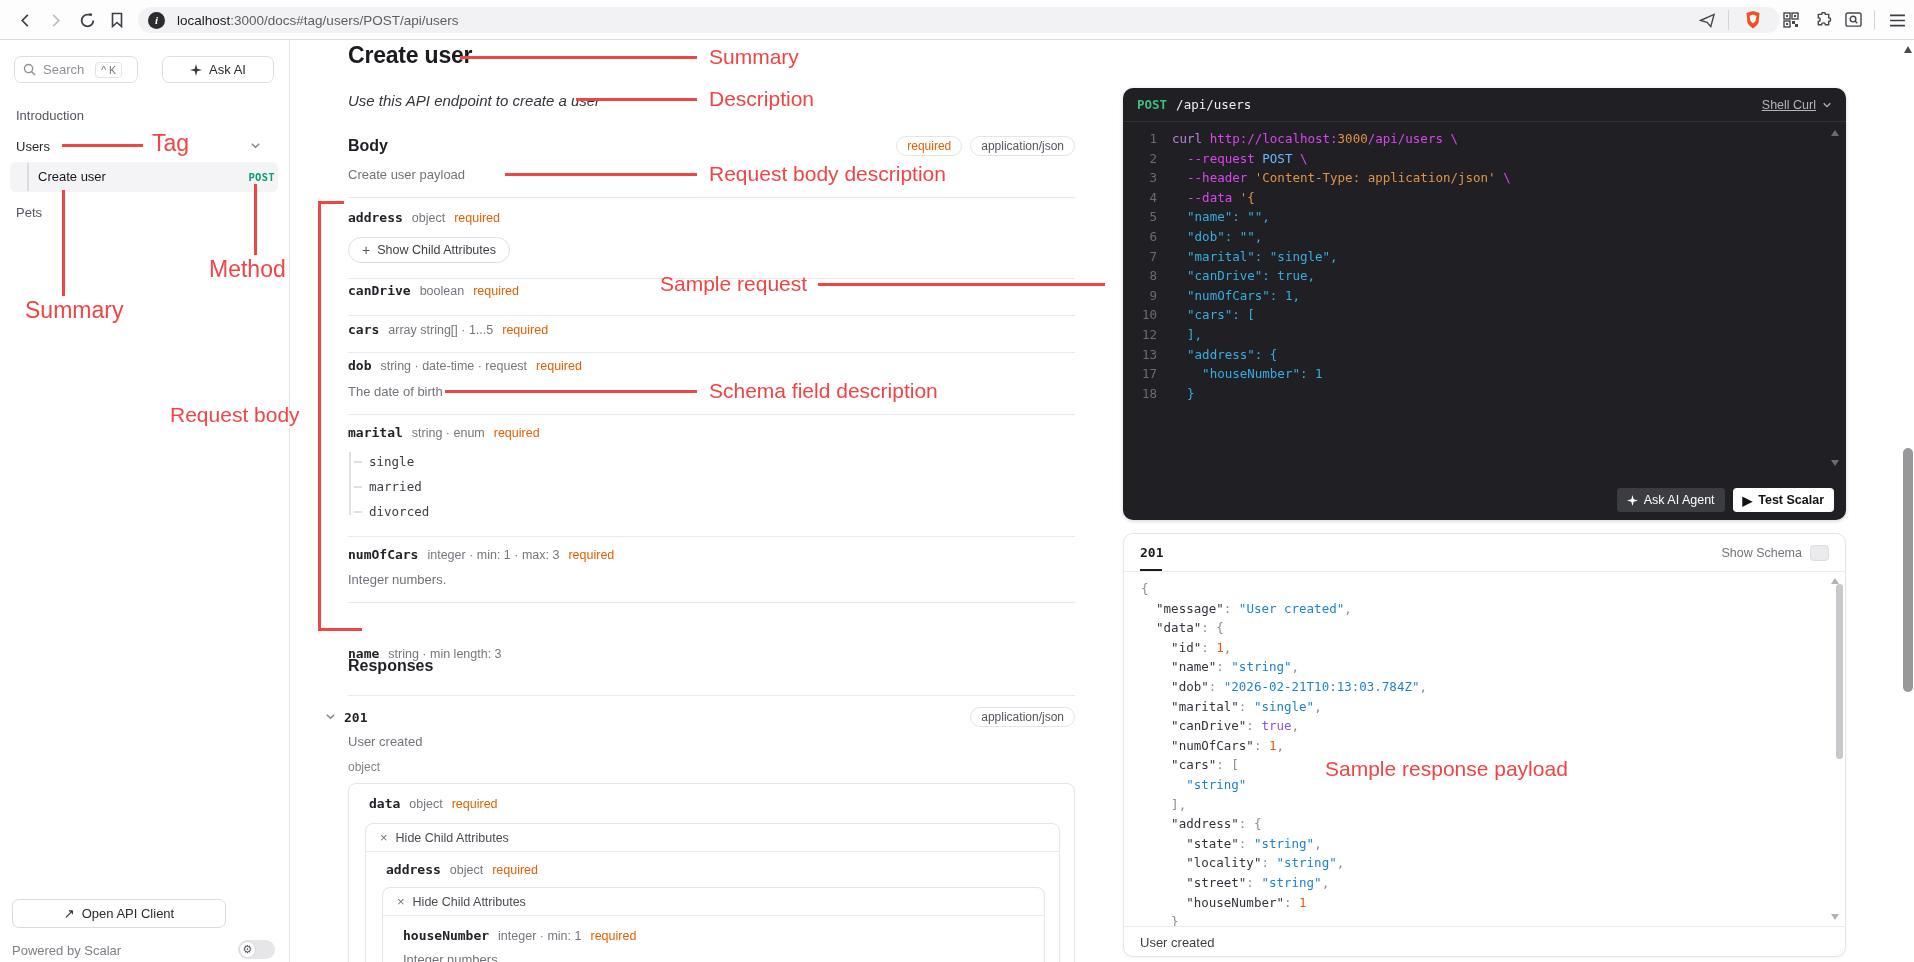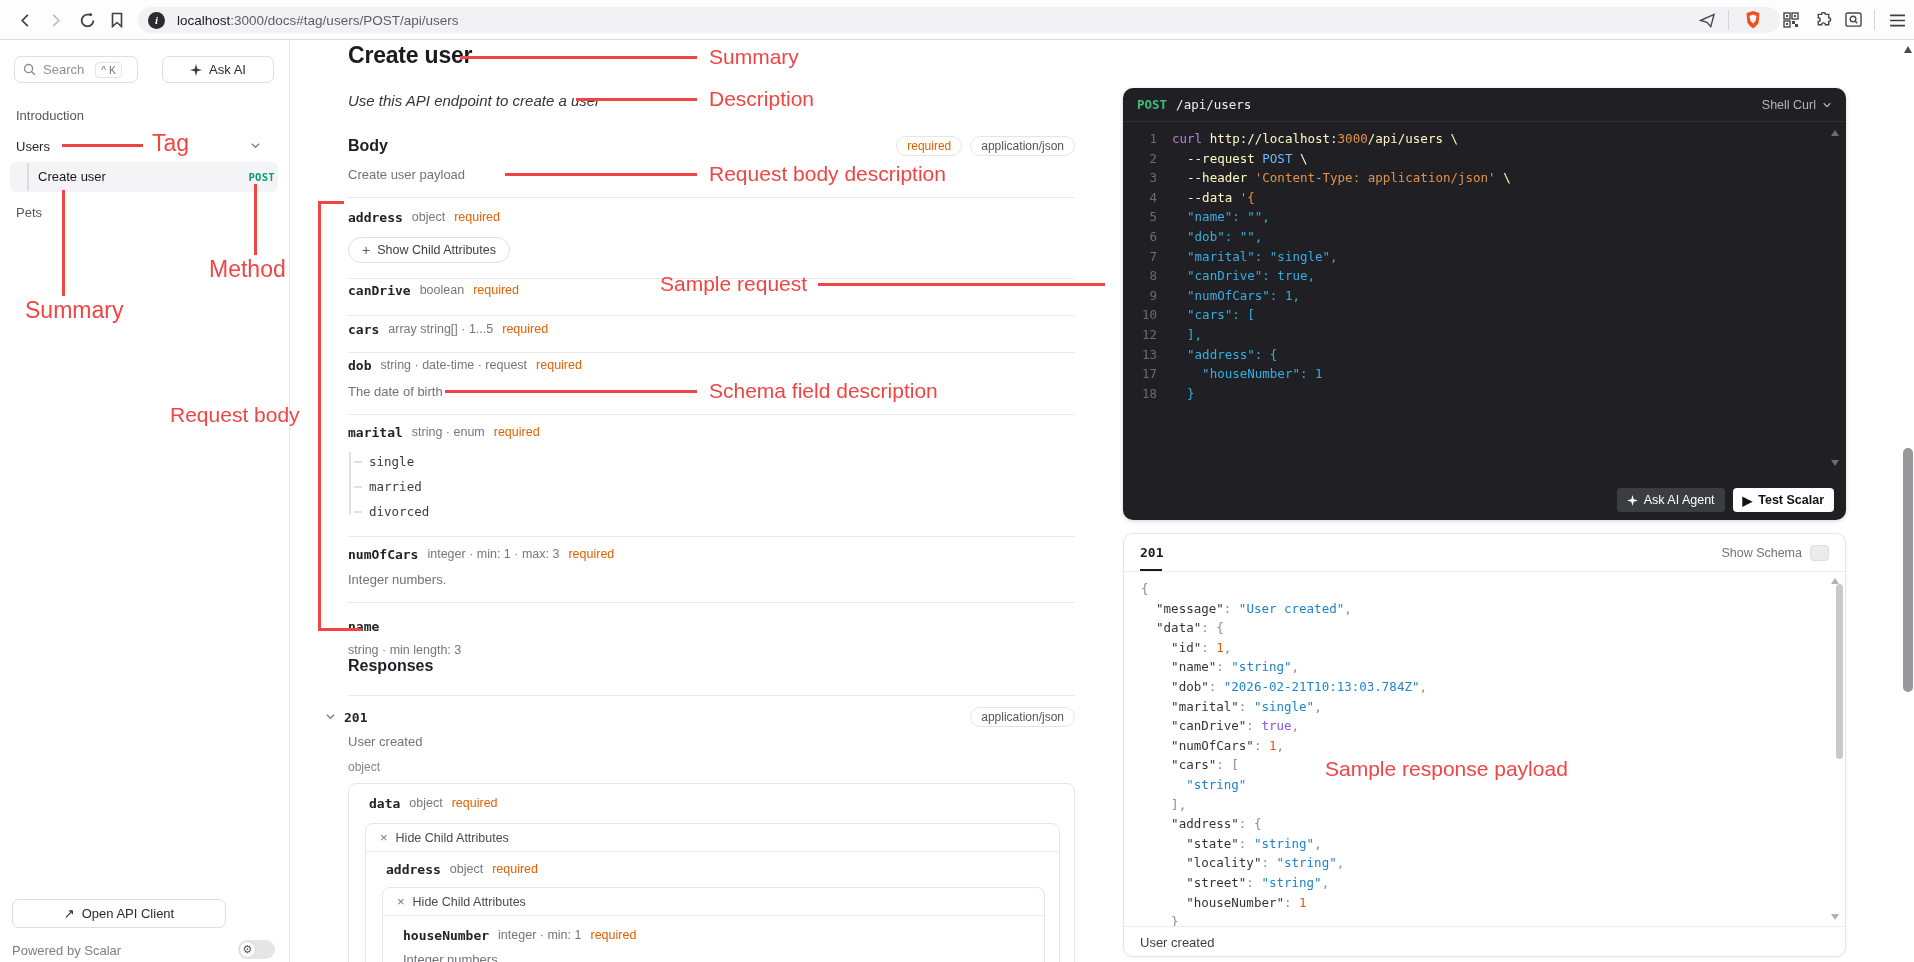--- a/index.html
+++ b/index.html
@@ -52,21 +52,21 @@
   #main-col { position:absolute; left:348px; top:40px; width:727px; height:922px; }
   #m-title { position:absolute; left:0; top:2px; font-size:23px; font-weight:bold; color:#1a1a1f;
     letter-spacing:-.2px; }
   #m-desc { position:absolute; left:0; top:52px; font-size:15px; font-style:italic; color:#35353d; }
   .sec-h { font-size:16px; font-weight:bold; color:#1e1e24; }
   .badge { border:1px solid #e5e5e8; border-radius:999px; padding:2px 10px; font-size:12px;
     background:#fff; white-space:nowrap; }
   .badge.req { color:#e36002; }
   .badge.gray { color:#55555e; }
   .sep { position:absolute; left:0; width:727px; height:1px; background:#e9e9eb; }
-  .frow { position:absolute; left:0; display:flex; align-items:flex-start; gap:9px; white-space:nowrap; }
+  .frow { position:absolute; left:0; display:flex; align-items:flex-end; gap:9px; white-space:nowrap; }
   .fname { font-family:"DejaVu Sans Mono", monospace; font-size:13px; font-weight:bold; color:#222228; }
   .fmeta { font-size:12.5px; color:#76767e; }
   .freq  { font-size:12.5px; color:#e36002; }
   .fdesc { position:absolute; left:0; font-size:13px; color:#72727a; }
   .chip-btn { position:absolute; left:0; height:26px; border:1px solid #e0e0e4; border-radius:14px;
     background:#fff; display:flex; align-items:center; gap:7px; padding:0 13px; font-size:12.5px;
     color:#3d3d45; }
   .chip-btn .plus { font-size:14px; color:#55555e; }
   .enum-line { position:absolute; left:1px; width:2px; background:#e0e0e3; }
   .enum-item { position:absolute; left:6px; display:flex; align-items:center;
@@ -79,27 +79,27 @@
   .hide-row .x { color:#73737b; font-size:13px; }
 
   
   #req-card { position:absolute; left:1123px; top:88px; width:723px; height:432px; background:#202024;
     border-radius:10px; box-shadow:0 1px 4px rgba(0,0,0,.18); }
   #req-head { height:34px; display:flex; align-items:center; padding:0 14px;
     border-bottom:1px solid #303036; font-family:"DejaVu Sans Mono", monospace; font-size:12.5px; }
   #req-method { color:#3fbd7d; font-weight:bold; }
   #req-path { color:#f0f0f3; margin-left:9px; }
   #req-lang { margin-left:auto; color:#b2b2bb; font-family:"Liberation Sans", sans-serif;
-    font-size:12.5px; display:flex; align-items:center; gap:6px; }
+    font-size:12.5px; display:flex; align-items:center; gap:6px;text-decoration:underline; }
   .codeblock { font-family:"DejaVu Sans Mono", monospace; font-size:12.5px; line-height:19.6px; }
   #req-code { padding:7px 0 0 10px; }
   #req-code .ln { display:inline-block; width:24px; text-align:right; margin-right:15px; color:#6b6b75; }
   .cl { display:flex; }
   .cd { white-space:pre; }
-  .tk-purple { color:#b683d8; } .tk-pl { color:#fef9c3; } .tk-orange { color:#e0924a; }
+  .tk-purple { color:#b683d8; } .tk-pl { color:#d946ef; } .tk-orange { color:#e0924a; }
   .tk-blue { color:#6cb6ff; } .tk-cyan { color:#35aee2; }
   #req-actions { position:absolute; right:12px; bottom:8px; display:flex; gap:8px; }
   .dk-btn { height:24px; border-radius:4px; font-size:12.5px; display:flex; align-items:center;
     gap:6px; padding:0 10px; border:0; }
   #ask-agent-btn { background:#3c3c43; color:#fff; }
   #test-req-btn { background:#fff; color:#121216; font-weight:bold; }
   .scroll-arrow { position:absolute; width:0; height:0; }
 
   
   #res-card { position:absolute; left:1123px; top:533px; width:723px; height:424px; background:#fff;
@@ -320,21 +320,21 @@
     <div class="sep" style="top:496px;"></div>
 
     <div class="frow" style="top:507px;">
       <span class="fname">numOfCars</span>
       <span class="fmeta">integer · min: 1 · max: 3</span>
       <span class="freq">required</span>
     </div>
     <div class="fdesc" style="top:532px;">Integer numbers.</div>
     <div class="sep" style="top:562px;"></div>
 
-    <div class="frow" style="top:579px;flex-direction:column;">
+    <div class="frow" style="top:606px;">
       <span class="fname">name</span>
       <span class="fmeta">string · min length: 3</span>
     </div>
 
     <div class="abs sec-h" style="left:0; top:617px;">Responses</div>
     <div class="sep" style="top:655px;"></div>
     <div class="abs" style="left:-23px; top:667px; width:750px; display:flex; align-items:center;">
       <span class="chev">
         <svg width="11" height="11" viewBox="0 0 12 12" fill="none" stroke="#84848c" stroke-width="1.6">
             <path d="M2 4 L6 8 L10 4"></path>

